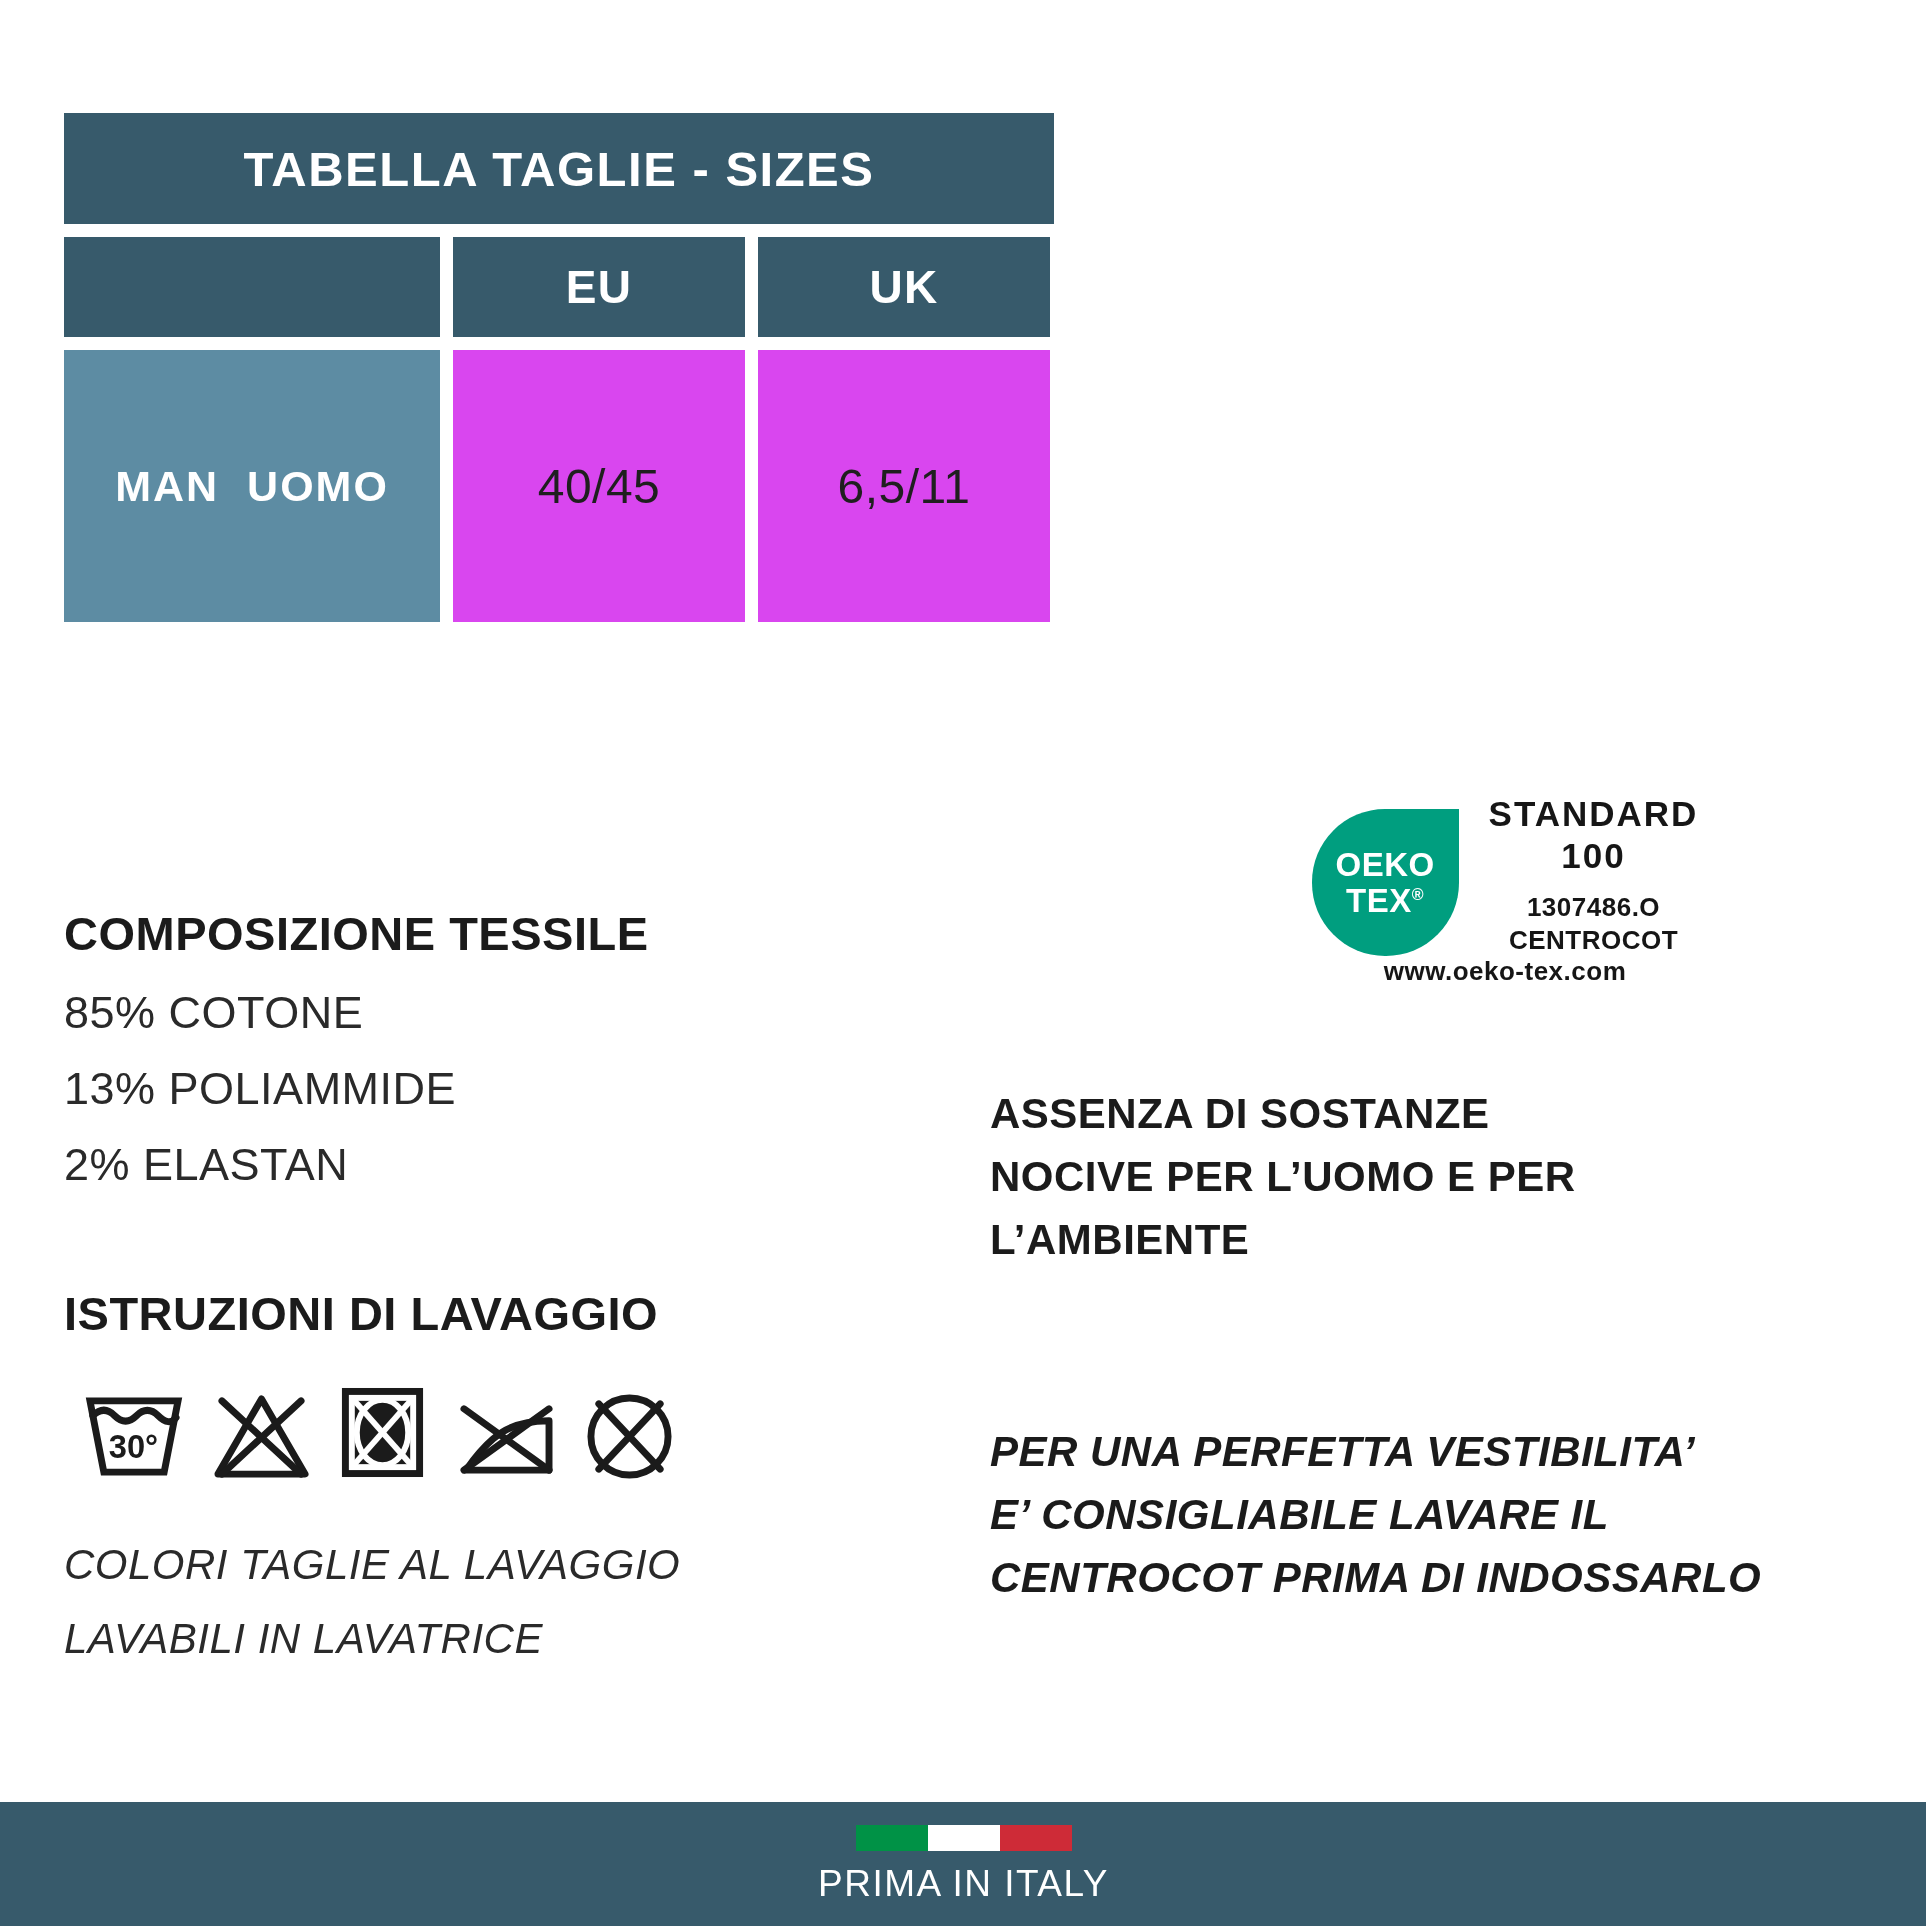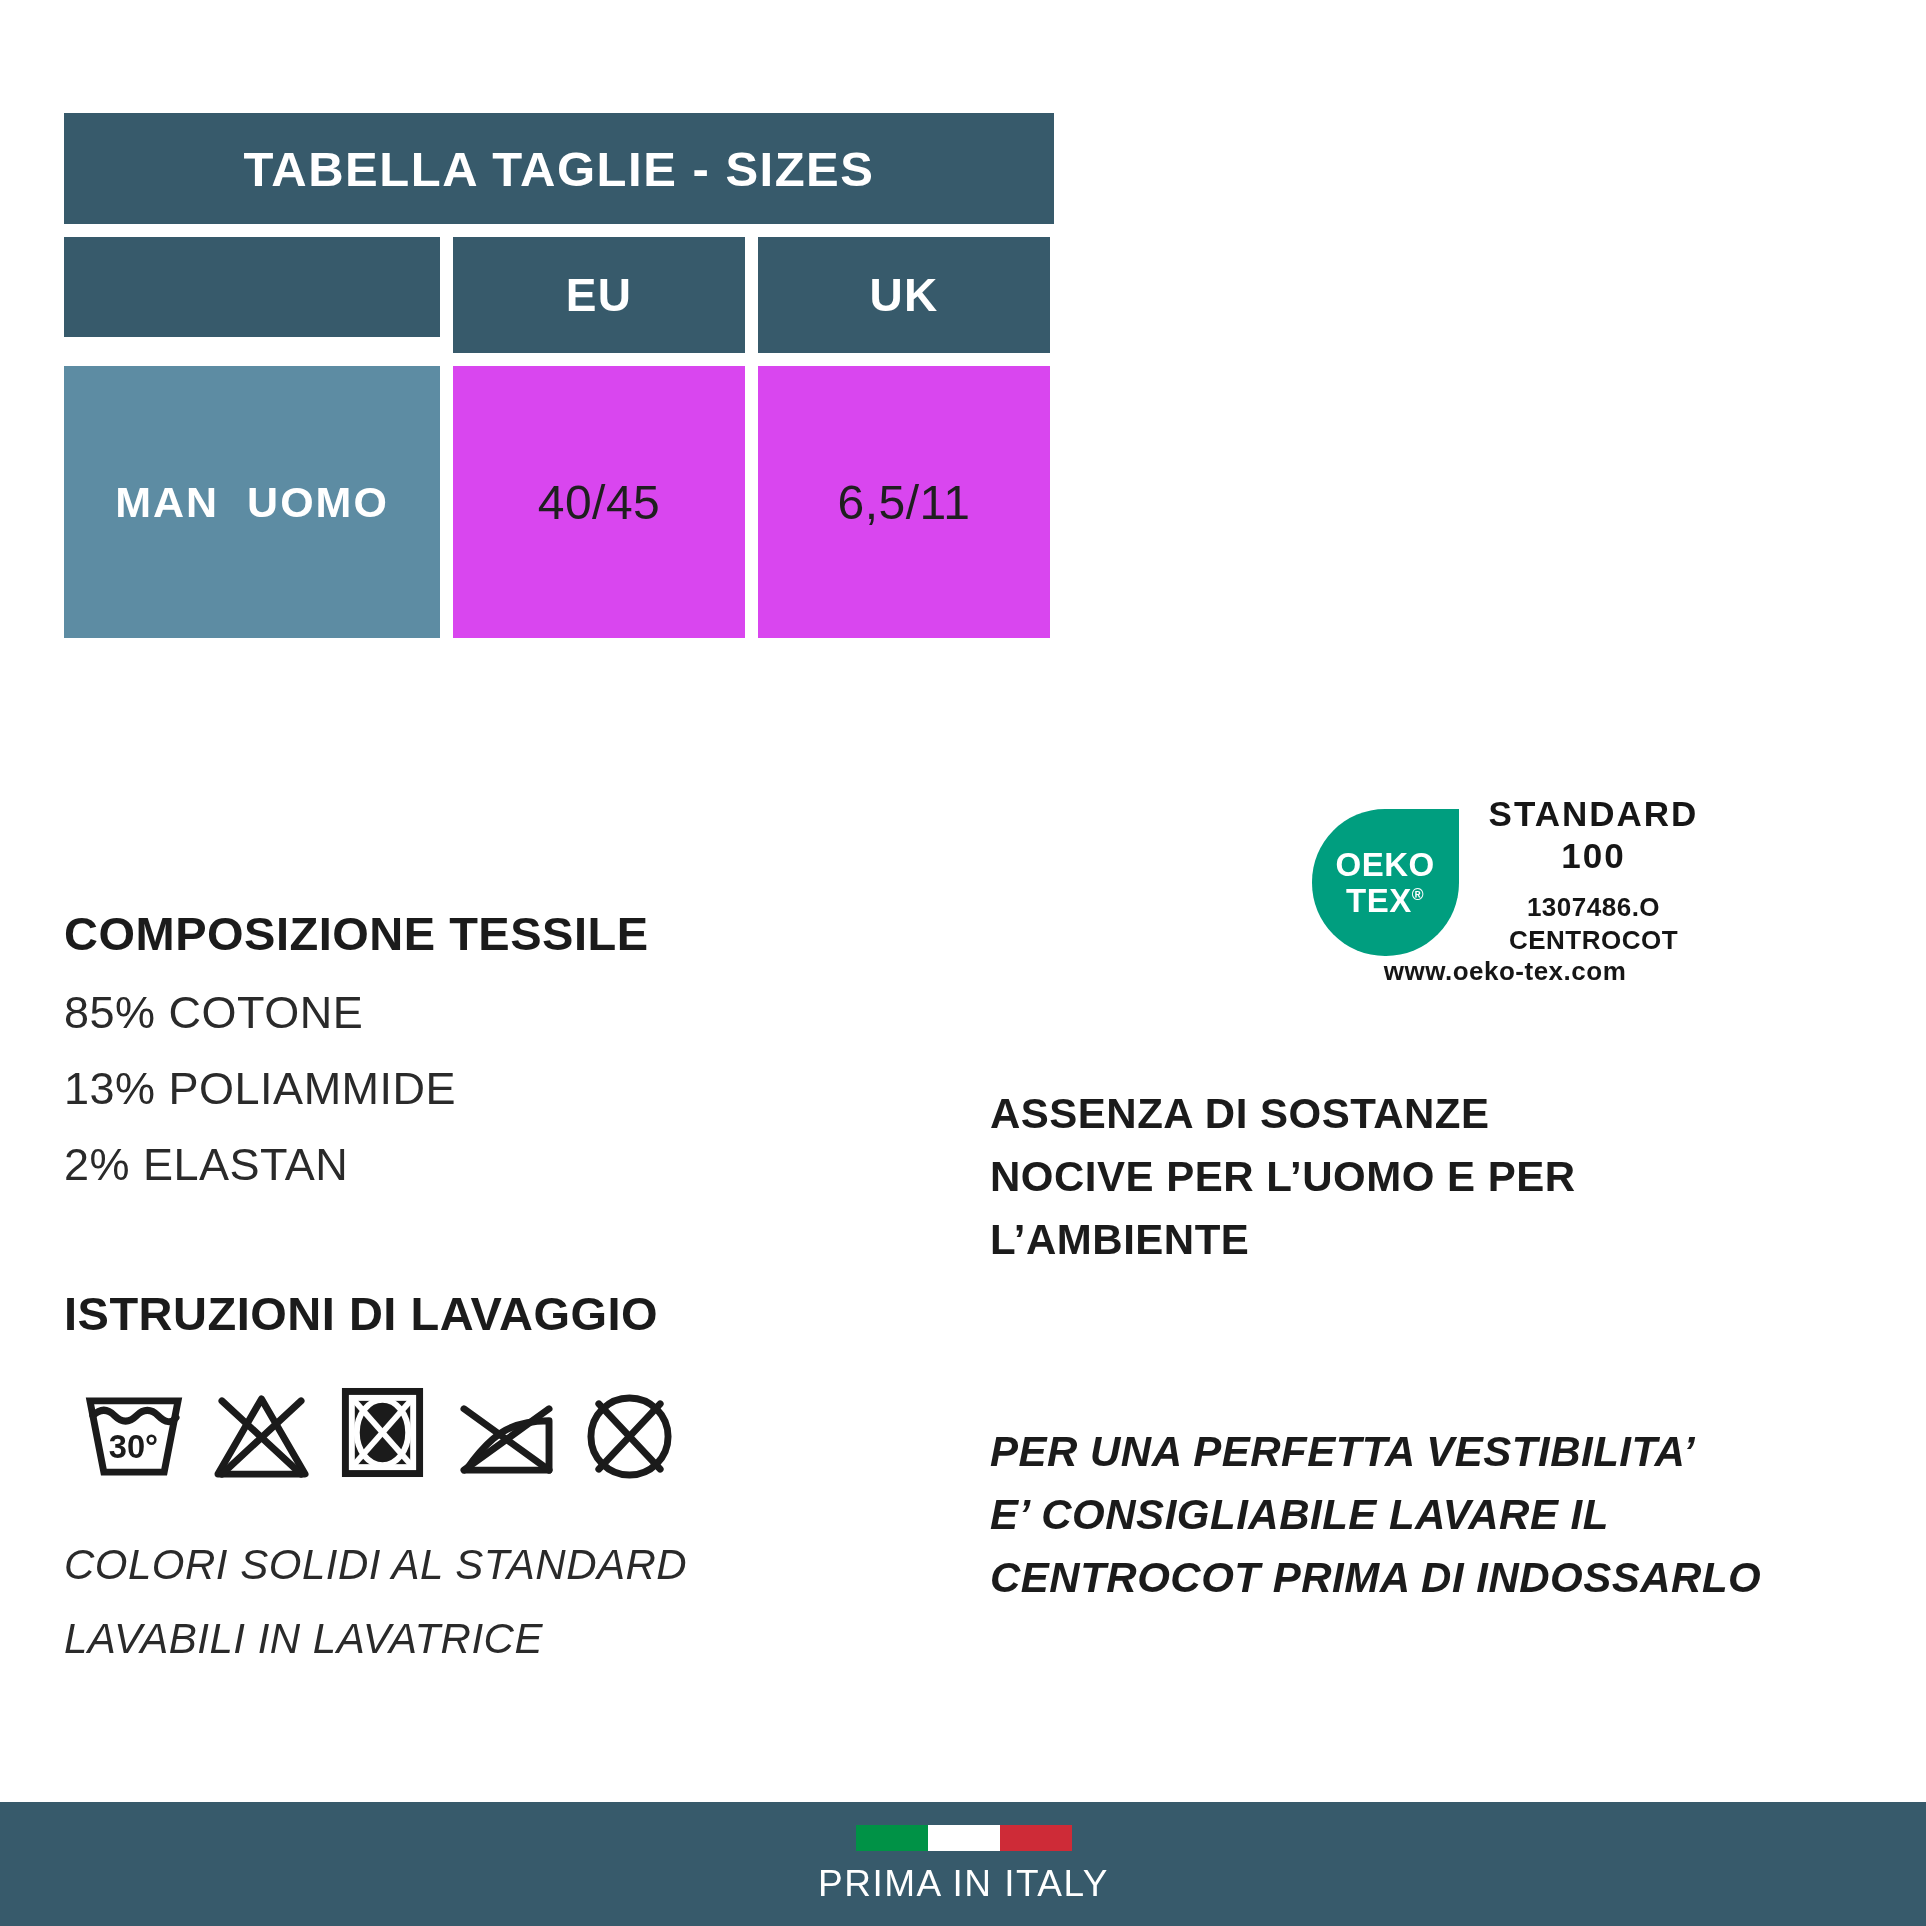--- a/index.html
+++ b/index.html
@@ -43,21 +43,21 @@
   .st-head-blank {
     background: #375A6B;
     width: 376px;
     height: 100px;
     flex: none;
   }
   .st-head-cell {
     background: #375A6B;
     color: #ffffff;
     width: 292px;
-    height: 116px;
+    height: 100px;
     flex: none;
     display: flex;
     align-items: center;
     justify-content: center;
     font-size: 46px;
     font-weight: bold;
     letter-spacing: 1.2px;
   }
   .st-label-cell {
     background: #5D8CA3;
@@ -304,21 +304,21 @@
       <svg width="91" height="91" viewBox="0 0 92 92">
         <circle cx="46" cy="46" r="39" fill="none" stroke="#1b1b1b" stroke-width="7"></circle>
         <line x1="15" y1="13" x2="77" y2="79" stroke="#1b1b1b" stroke-width="7" stroke-linecap="round"></line>
         <line x1="77" y1="13" x2="15" y2="79" stroke="#1b1b1b" stroke-width="7" stroke-linecap="round"></line>
       </svg>
     </span>
 
   </div>
 
   <div class="italic-block">
-    <p class="italic-note">COLORI SOLIDI AL STANDARD</p>
+    <p class="italic-note">COLORI TAGLIE AL LAVAGGIO</p>
     <p class="italic-note">LAVABILI IN LAVATRICE</p>
   </div>
 </div>
 
 <div class="right-col">
 
   <div class="oeko-wrap">
     <div class="oeko-badge">
       <span class="l1">OEKO</span>
       <span class="l2"><span>TEX</span><span class="reg">®</span></span>

